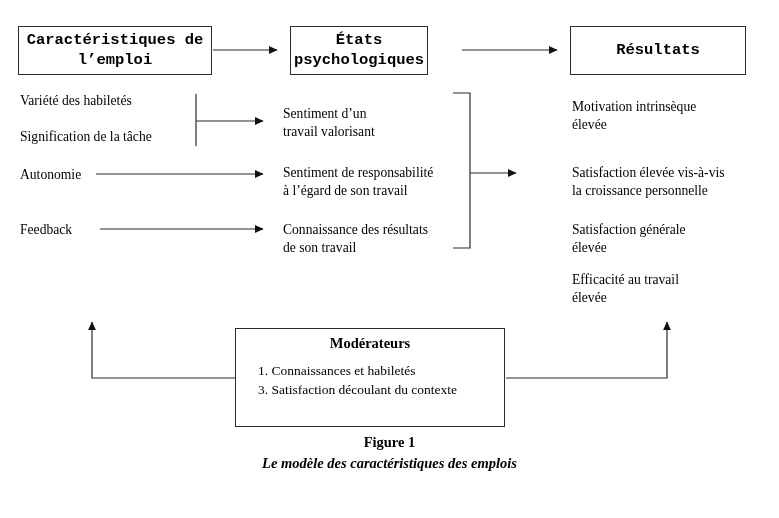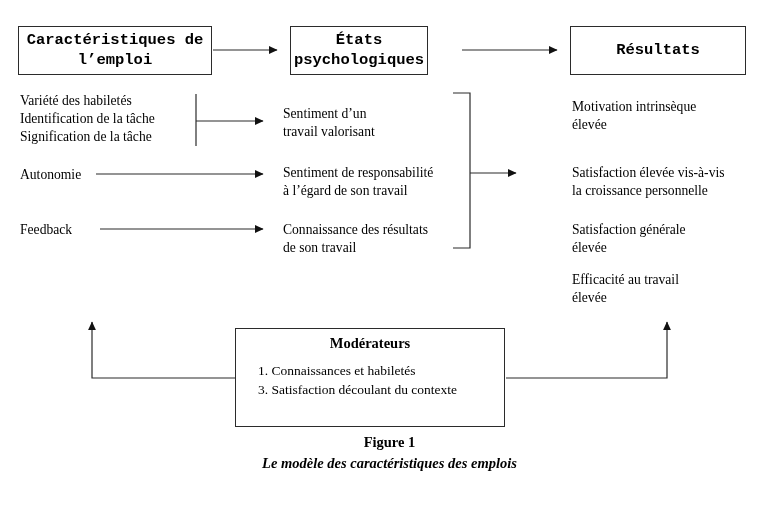--- a/index.html
+++ b/index.html
@@ -144,21 +144,20 @@
 
   <div class="hdr-box" id="box-job">Caractéristiques
 de l’emploi</div>
 
   <div class="hdr-box" id="box-psych">États
 psychologiques</div>
 
   <div class="hdr-box" id="box-results">Résultats</div>
 
   <div class="txt col-left" style="top:92px;">Variété des habiletés</div>
-  <div class="txt col-left" style="top:110px;">Identification de la tâche</div>
   <div class="txt col-left" style="top:128px;">Signification de la tâche</div>
   <div class="txt col-left" style="top:166px;">Autonomie</div>
   <div class="txt col-left" style="top:221px;text-align:right;">Feedback</div>
 
   <div class="txt col-mid" style="top:164px;">Sentiment de responsabilité
 à l’égard de son travail</div>
   <div class="txt col-mid" style="top:105px;">Sentiment d’un
 travail valorisant</div>
   <div class="txt col-mid" style="top:221px;">Connaissance des résultats
 de son travail</div>

